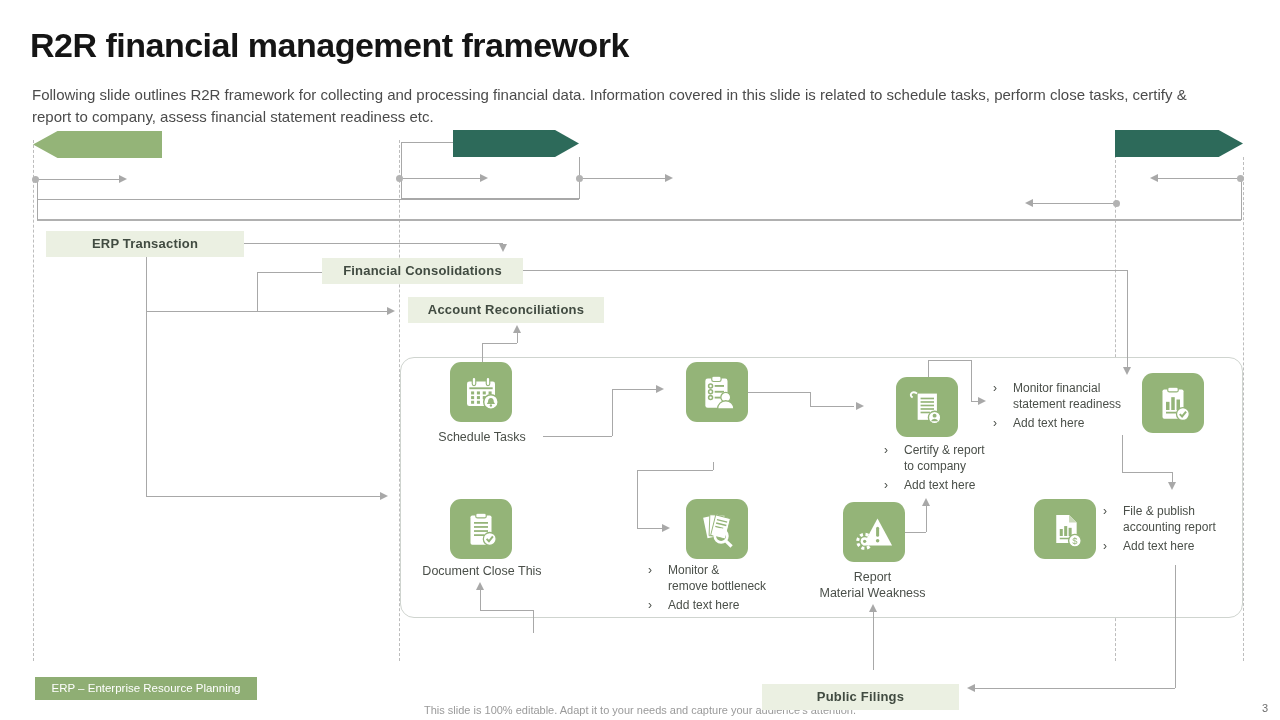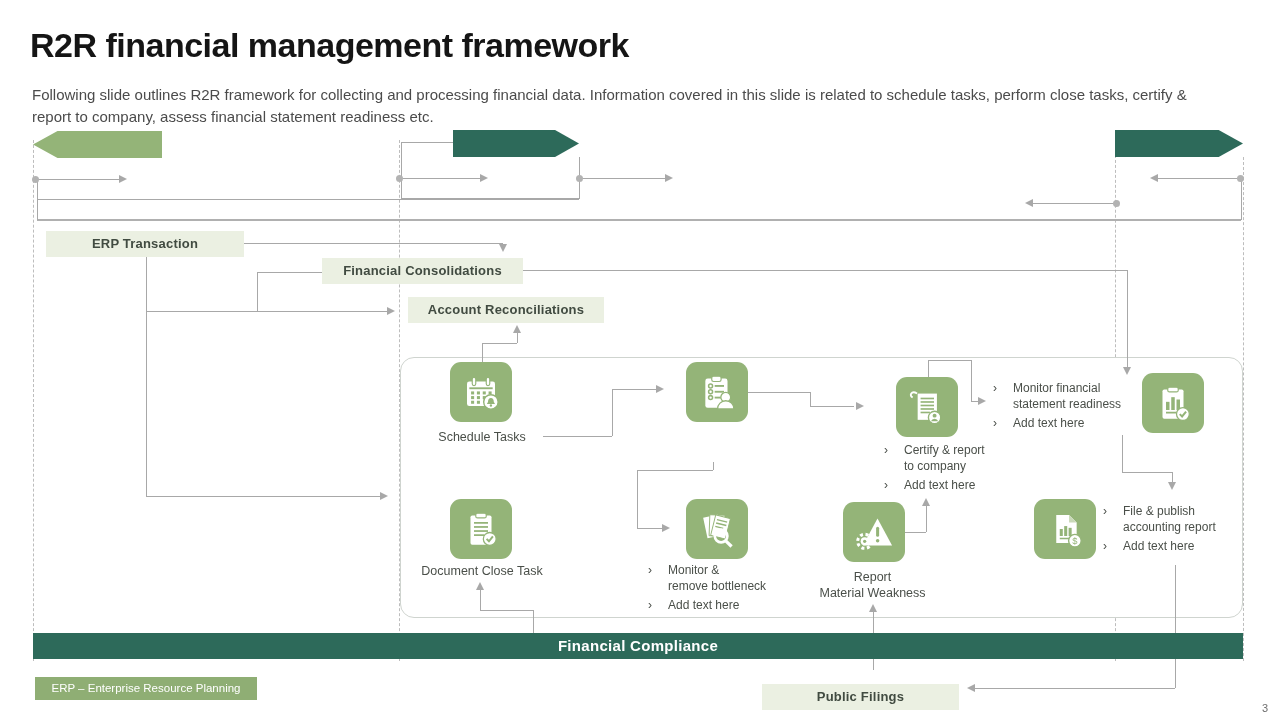--- a/index.html
+++ b/index.html
@@ -209,21 +209,21 @@
           <rect x="17.3" y="15.5" width="2.6" height="8.5"></rect>
           <rect x="21.1" y="17" width="2.6" height="7"></rect>
         <rect x="13.5" y="25.5" width="10" height="1.3"></rect>
       </g>
       <circle cx="26.5" cy="28" r="5.4" fill="#fff" stroke="#94b478" stroke-width="1.2"></circle>
       <text x="26.5" y="30.8" font-size="8" text-anchor="middle" fill="#94b478" font-family="Liberation Sans, sans-serif">$</text>
     </svg>
   </div>
 
   <div class="abs caption z4" style="left:415px;top:429px;width:134px">Schedule Tasks</div>
-  <div class="abs caption z4" style="left:404px;top:563px;width:156px">Document Close Task</div>
+  <div class="abs caption z4" style="left:404px;top:563px;width:156px">Document Close This</div>
   <div class="abs caption z4" style="left:800px;top:569px;width:145px">Report
 Material Weakness</div>
 
   <div class="abs bullets z4" style="left:884px;top:443px;width:140px">
       <div class="bullet-row">
         <span class="bm">›</span>
         <span class="bt">Certify &amp; report
 to company</span>
       </div>
       <div class="bullet-row">
@@ -258,22 +258,22 @@
         <span class="bm">›</span>
         <span class="bt">File &amp; publish
 accounting report</span>
       </div>
       <div class="bullet-row">
         <span class="bm">›</span>
         <span class="bt">Add text here</span>
       </div>
     </div>
 
-  <div class="abs compliance">Financial Compliance</div>
   <div class="abs erpbadge">ERP – Enterprise Resource  Planning</div>
+  <div class="abs footer">This slide is 100% editable. Adapt it to your needs and capture your audience's attention.</div>
   <div class="abs pagenum">3</div>
 
   <div id="connector-layer" class="abs z3" style="left:0;top:0;width:1280px;height:720px;pointer-events:none">
       <div class="abs hl" style="left: 38px; top: 179px; width: 82px;"></div>
       <div class="abs hl" style="left: 37px; top: 199px; width: 542px;"></div>
       <div class="abs hl" style="left: 402px; top: 178px; width: 80px;"></div>
       <div class="abs hl" style="left: 582px; top: 178px; width: 84px;"></div>
       <div class="abs hl" style="left: 1156px; top: 178px; width: 84px;"></div>
       <div class="abs hl" style="left: 1031px; top: 203px; width: 84px;"></div>
       <div class="abs hl" style="left: 244px; top: 243px; width: 259px;"></div>

